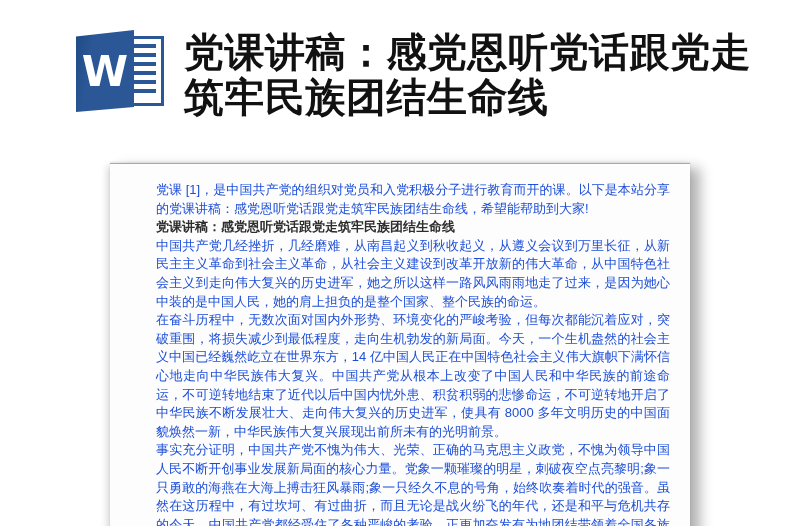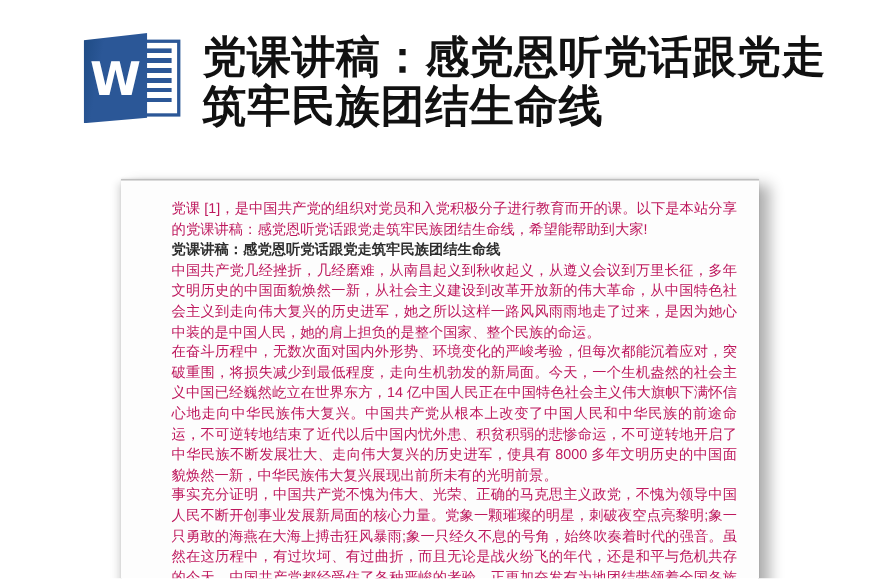--- a/index.html
+++ b/index.html
@@ -90,21 +90,21 @@
     box-shadow:
       10px 5px 12px rgba(0, 0, 0, 0.30),
       -3px 3px 7px rgba(0, 0, 0, 0.14),
       0 -1px 2px rgba(0, 0, 0, 0.08);
     padding: 17px 20px 0 46px;
   }
   .para {
     margin: 0;
     font-size: 13px;
     line-height: 18.6px;
-    color: #be185d;
+    color: #1d4ed8;
     text-align: justify;
     letter-spacing: 0;
   }
   .para.bold {
     font-weight: 700;
     color: #2e2e2e;
   }
 </style>
 </head>
 <body>
@@ -119,18 +119,18 @@
       <div class="icon-cover">
         <span>W</span>
       </div>
     </div>
     <h1 class="page-title">党课讲稿：感党恩听党话跟党走筑牢民族团结生命线</h1>
   </header>
 
   <div class="paper">
     <p class="para">党课 [1]，是中国共产党的组织对党员和入党积极分子进行教育而开的课。以下是本站分享的党课讲稿：感党恩听党话跟党走筑牢民族团结生命线，希望能帮助到大家!</p>
     <p class="para bold">党课讲稿：感党恩听党话跟党走筑牢民族团结生命线</p>
-    <p class="para">中国共产党几经挫折，几经磨难，从南昌起义到秋收起义，从遵义会议到万里长征，多年文明历史的中国面貌焕然一新，从社会主义建设到改革开放新的伟大革命，从中国特色社会主义到走向伟大复兴的历史进军，她之所以这样一路风风雨雨地走了过来，是因为她心中装的是中国人民，她的肩上担负的是整个国家、整个民族的命运。</p>
+    <p class="para">中国共产党几经挫折，几经磨难，从南昌起义到秋收起义，从遵义会议到万里长征，从新民主主义革命到社会主义革命，从社会主义建设到改革开放新的伟大革命，从中国特色社会主义到走向伟大复兴的历史进军，她之所以这样一路风风雨雨地走了过来，是因为她心中装的是中国人民，她的肩上担负的是整个国家、整个民族的命运。</p>
     <p class="para">在奋斗历程中，无数次面对国内外形势、环境变化的严峻考验，但每次都能沉着应对，突破重围，将损失减少到最低程度，走向生机勃发的新局面。今天，一个生机盎然的社会主义中国已经巍然屹立在世界东方，14 亿中国人民正在中国特色社会主义伟大旗帜下满怀信心地走向中华民族伟大复兴。中国共产党从根本上改变了中国人民和中华民族的前途命运，不可逆转地结束了近代以后中国内忧外患、积贫积弱的悲惨命运，不可逆转地开启了中华民族不断发展壮大、走向伟大复兴的历史进军，使具有 8000 多年文明历史的中国面貌焕然一新，中华民族伟大复兴展现出前所未有的光明前景。</p>
     <p class="para">事实充分证明，中国共产党不愧为伟大、光荣、正确的马克思主义政党，不愧为领导中国人民不断开创事业发展新局面的核心力量。党象一颗璀璨的明星，刺破夜空点亮黎明;象一只勇敢的海燕在大海上搏击狂风暴雨;象一只经久不息的号角，始终吹奏着时代的强音。虽然在这历程中，有过坎坷、有过曲折，而且无论是战火纷飞的年代，还是和平与危机共存的今天，中国共产党都经受住了各种严峻的考验，正更加奋发有为地团结带领着全国各族人民创</p>
   </div>
 
 </div>
 
 </body></html>

